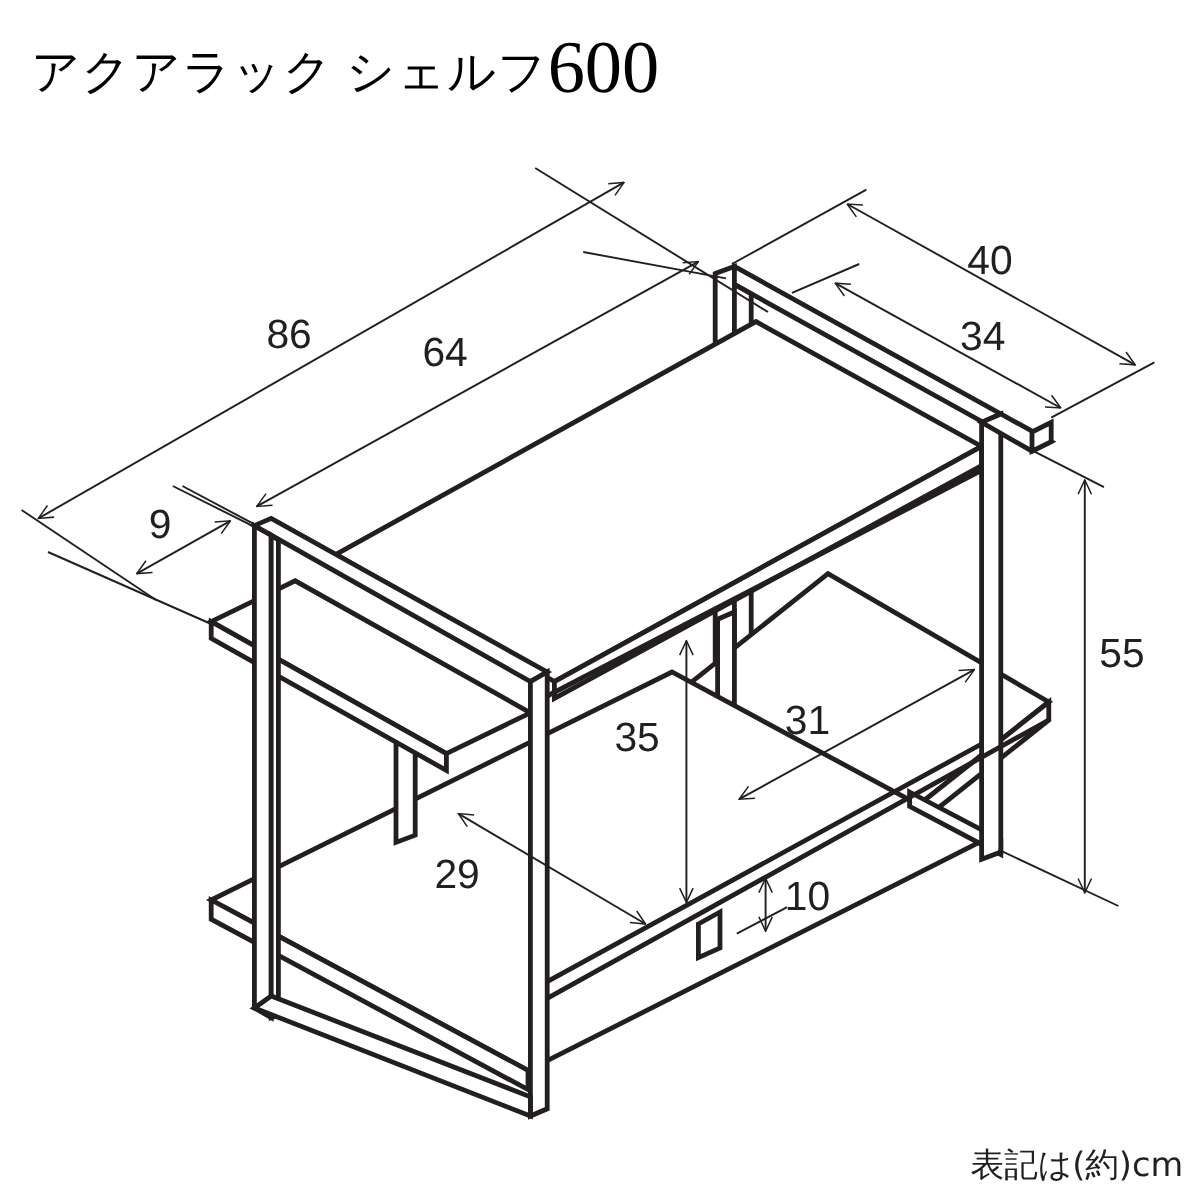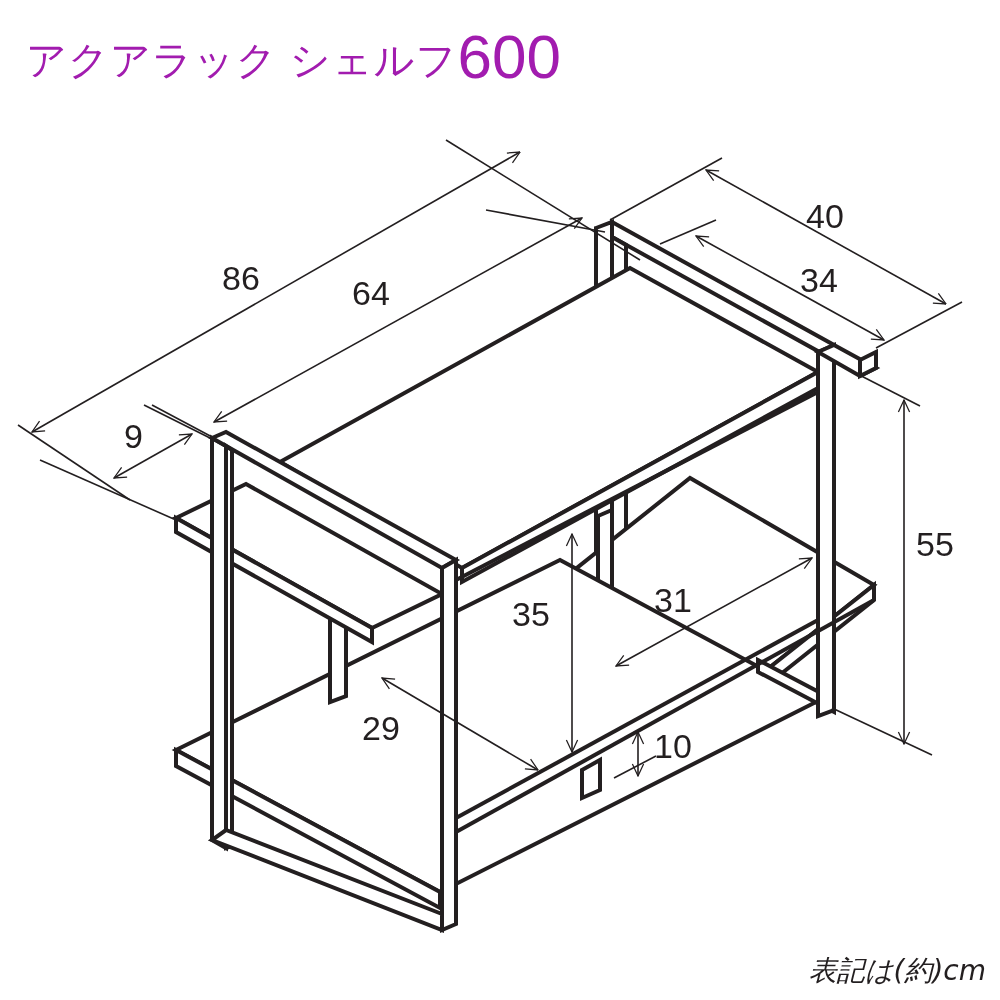--- a/index.html
+++ b/index.html
@@ -1,20 +1,20 @@
 <!DOCTYPE html>
 <html><head>
   <meta charset="utf-8">
   <style>
     html, body { margin: 0; padding: 0; background: #ffffff; }
     #canvas { position: relative; width: 1000px; height: 1000px; background: #ffffff; overflow: hidden; }
-    .title { position: absolute; left: 26px; top: 26px; font-family: Liberation Sans, sans-serif; color: #a21caf; white-space: nowrap; }
+    .title { position: absolute; left: 26px; top: 26px; font-family: Liberation Serif, serif; color: #000000; white-space: nowrap; }
     .title .jp { font-size: 40px; letter-spacing: 1px; }
     .title .num { font-size: 62px; line-height: 1; vertical-align: -4px; }
-    .unit-note { position: absolute; right: 14px; top: 952px; font-family: "DejaVu Sans", sans-serif; font-size: 28px; color: #231f20; font-style: italic; }
+    .unit-note { position: absolute; right: 14px; top: 952px; font-family: "DejaVu Sans", sans-serif; font-size: 28px; color: #231f20; }
     svg { position: absolute; left: 0; top: 0; }
     .dim-label { font-family: "Liberation Sans", sans-serif; font-size: 34px; fill: #231f20; }
     .frame { fill: #ffffff; stroke: #231f20; stroke-width: 4; stroke-linejoin: miter; }
     .thick { fill: none; stroke: #231f20; stroke-width: 4; }
     .thin { fill: none; stroke: #231f20; stroke-width: 1.6; }
   </style>
 </head>
 <body>
 
 <div id="canvas">

